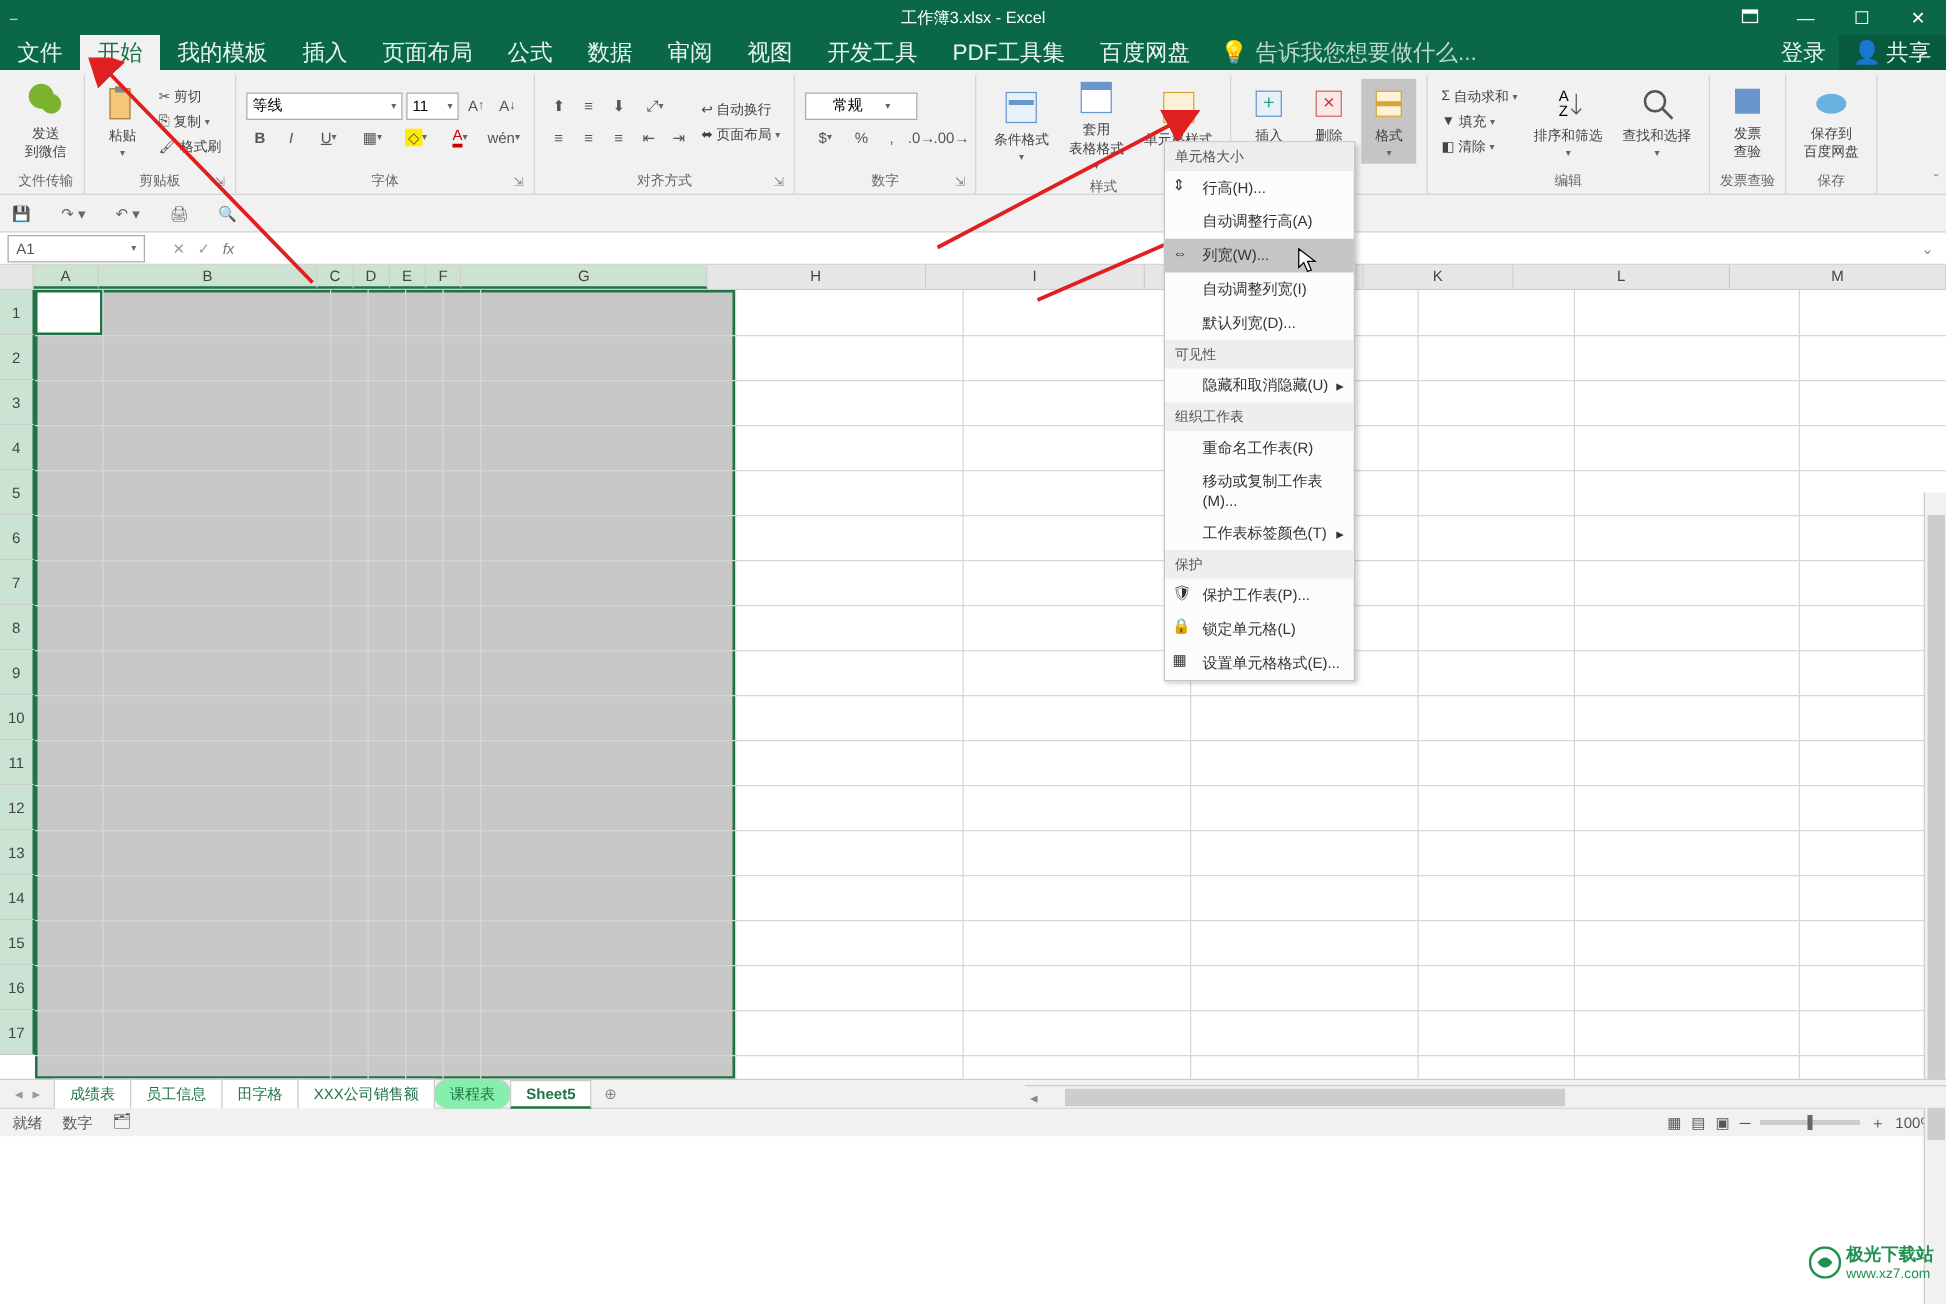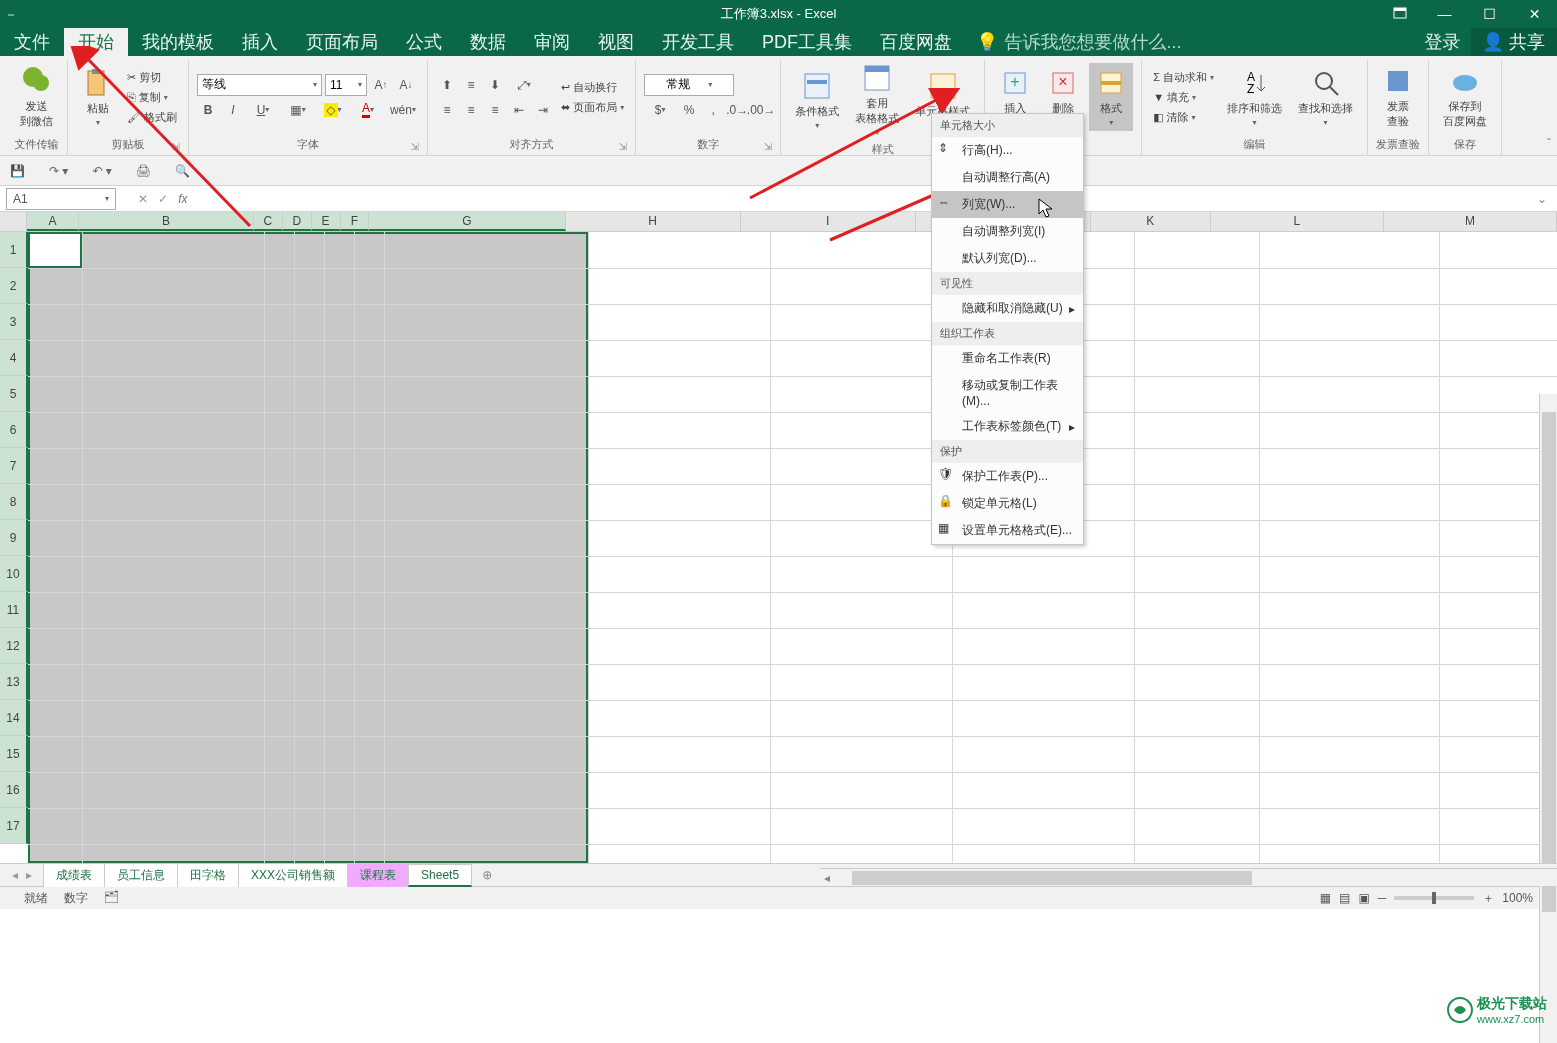--- a/index.html
+++ b/index.html
@@ -50,24 +50,24 @@
 .cell-line-h { position: absolute; left: 0; right: 0; border-top: 1px solid #d6d6d6; }
 .cell-line-v { position: absolute; top: 0; bottom: 0; border-left: 1px solid #d6d6d6; }
 .dropdown { position: absolute; left: 931px; top: 113px; width: 153px; background: #fcfcfc; border: 1px solid #c5c5c5; box-shadow: 2px 2px 4px rgba(0,0,0,0.2); z-index: 100; font-size: 12px; }
 .dd-header { background: #eee; padding: 4px 8px; color: #555; font-size: 11px; }
 .dd-item { padding: 5px 8px 5px 30px; position: relative; color: #333; display: flex; justify-content: space-between; align-items: center; }
 .dd-item:hover, .dd-item.hov { background: #c5c5c5; }
 .dd-item .dd-icon { position: absolute; left: 6px; top: 4px; width: 16px; height: 16px; }
 .sheet-tabs { height: 23px; border-top: 1px solid #ccc; display: flex; align-items: center; font-size: 12px; background: #f1f1f1; position: relative; }
 .sheet-nav { display: flex; gap: 8px; padding: 0 12px; color: #999; }
 .stab { padding: 3px 12px; border: 1px solid #ccc; border-bottom: none; background: #fff; color: #217346; margin-left: -1px; }
-.stab.active { background: #fff; border-bottom: 2px solid #217346; font-weight: normal; }
-.stab.highlight { background: #f0abfc; }
+.stab.active { background: #fff; border-bottom: 2px solid #217346; font-weight: bold; }
+.stab.highlight { background: #86efac; border-radius: 12px; }
 .stab-add { padding: 0 10px; color: #888; }
-.statusbar { height: 23px; background: #f1f1f1; border-top: 1px solid #ccc; display: flex; align-items: center; padding: 0 24px; font-size: 12px; color: #555; justify-content: space-between; }
+.statusbar { height: 23px; background: #f1f1f1; border-top: 1px solid #ccc; display: flex; align-items: center; padding: 0 10px; font-size: 12px; color: #555; justify-content: space-between; }
 .zoom-ctrl { display: flex; align-items: center; gap: 8px; }
 .arrow-red { position: absolute; z-index: 50; pointer-events: none; }
 .cursor-fake { position: absolute; left: 1038px; top: 198px; z-index: 120; }
 .watermark { position: absolute; right: 10px; bottom: 18px; z-index: 200; font-size: 14px; font-weight: bold; color: #1e9050; display: flex; align-items: center; gap: 4px; }
 .hscroll { position: absolute; right: 0; bottom: 0; left: 820px; height: 18px; background: #f1f1f1; border-top: 1px solid #ccc; display: flex; align-items: center; }
 .hscroll .thumb { width: 400px; height: 14px; background: #cdcdcd; margin-left: 18px; }
 .vscroll { position: absolute; right: 0; top: 182px; width: 18px; height: 651px; background: #f1f1f1; border-left: 1px solid #ccc; }
 .vscroll .thumb { width: 14px; height: 500px; background: #cdcdcd; margin: 18px auto 0; }
 .caret { font-size: 8px; color: #666; }
 .ribbon-collapse { position: absolute; right: 6px; bottom: 4px; color: #888; font-size: 12px; }

